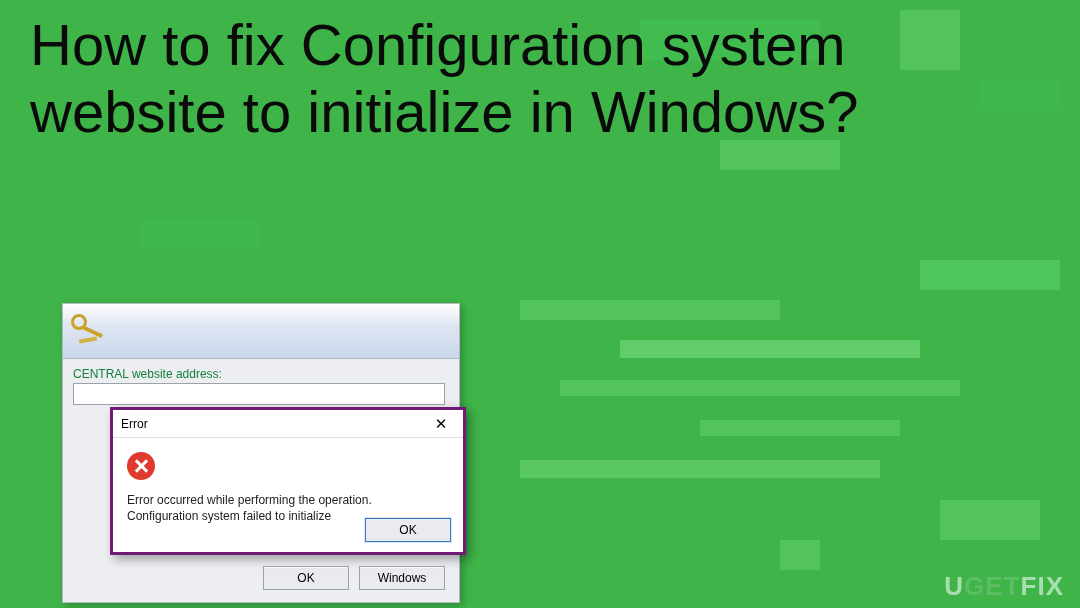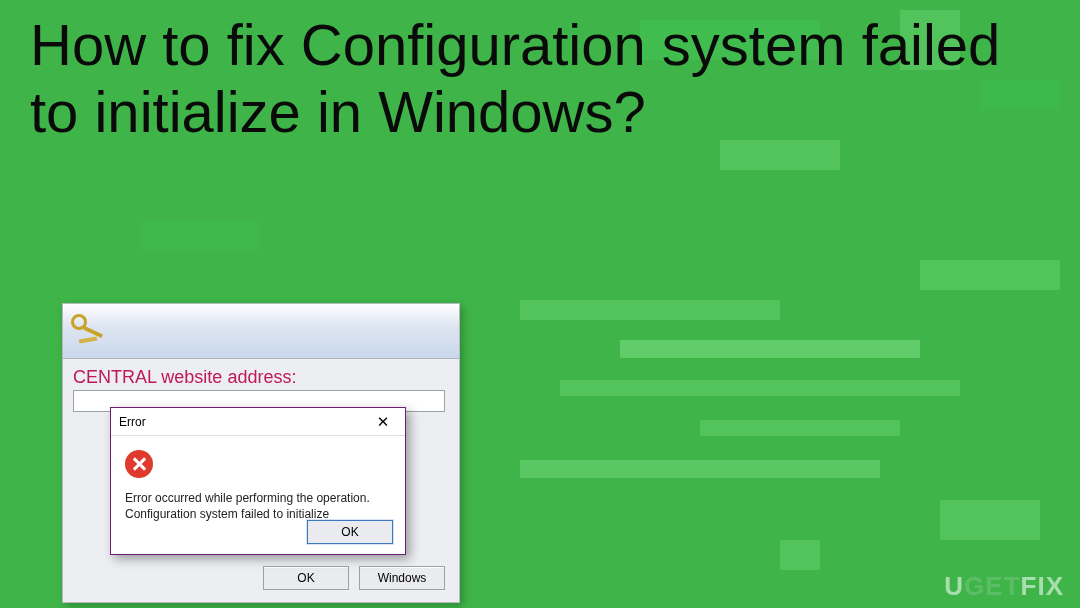--- a/index.html
+++ b/index.html
@@ -69,22 +69,22 @@
       width: 38px; height: 38px; position: relative;
     }
     .keys-icon .ring { position:absolute; width:16px; height:16px; border:3px solid #c9a227; border-radius:50%; left:2px; top:2px; }
     .keys-icon .shaft1 { position:absolute; width:20px; height:4px; background:#c9a227; left:14px; top:18px; transform:rotate(25deg); }
     .keys-icon .shaft2 { position:absolute; width:18px; height:4px; background:#d4b248; left:10px; top:26px; transform:rotate(-10deg); }
     .parent-body {
       padding: 8px 10px 0 10px;
       font-family: Tahoma, "Segoe UI", sans-serif;
     }
     .field-label {
-      font-size: 18px;
-      color: #be185d;
+      font-size: 12px;
+      color: #15803d;
       margin-bottom: 2px;
     }
     .text-input {
       width: 372px;
       height: 22px;
       border: 1px solid #9da2a8;
       background: #fff;
       font-size: 12px;
       padding: 2px 4px;
       font-family: Tahoma, sans-serif;
@@ -105,24 +105,24 @@
       font-family: Tahoma, sans-serif;
       cursor: pointer;
       box-shadow: inset 0 1px 0 #fff;
     }
 
     
     .error-dialog {
       position: absolute;
       left: 110px;
       top: 407px;
-      width: 296px;
+      width: 356px;
       height: 148px;
       background: #ffffff;
-      border: 1px solid #701a75;
+      border: 3px solid #701a75;
       box-shadow: 4px 4px 10px rgba(0,0,0,0.35);
       font-family: "Segoe UI", Tahoma, sans-serif;
     }
     .error-titlebar {
       height: 28px;
       display: flex;
       align-items: center;
       justify-content: space-between;
       padding: 0 2px 0 8px;
       border-bottom: 1px solid #ddd;
@@ -206,21 +206,21 @@
     <div class="g6"></div>
     <div class="g7"></div>
     <div class="g8"></div>
   <div class="g9"></div>
     <div class="g10"></div>
     <div class="g11"></div>
     <div class="g12"></div>
   <div class="g13"></div>
 </div>
 
-<h1 class="headline">How to fix Configuration system failed to initialize in Windows?</h1>
+<h1 class="headline">How to fix Configuration system website to initialize in Windows?</h1>
 
 <div class="parent-dialog">
   <div class="parent-header">
     <div class="keys-icon">
       <div class="ring"></div>
         <div class="shaft1"></div>
         <div class="shaft2"></div>
     </div>
   </div>
   <div class="parent-body">

